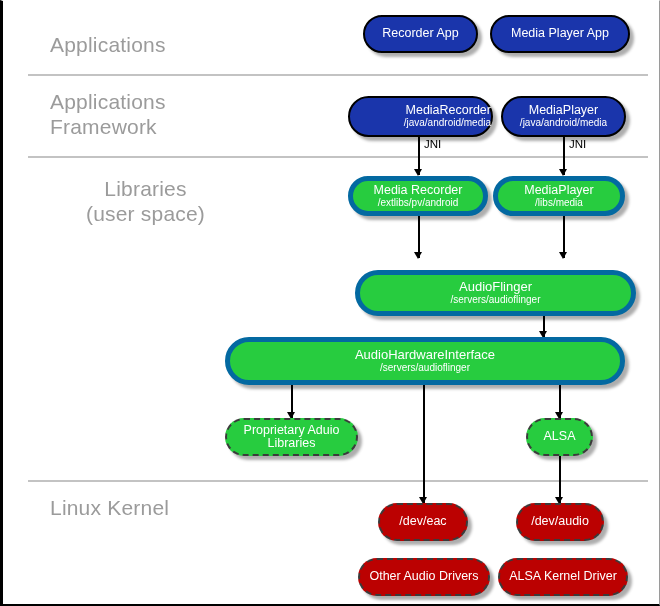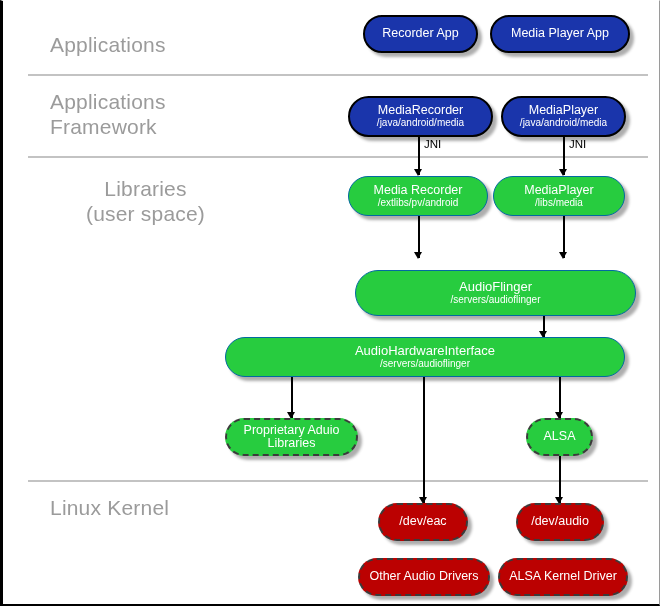--- a/index.html
+++ b/index.html
@@ -44,21 +44,21 @@
     color:#ffffff;
     text-align:center;
     border-radius:999px;
     box-shadow:4px 4px 3px rgba(0,0,0,0.32);
     line-height:1.05;
   }
   .node .t1{font-size:12.5px;white-space:nowrap;}
   .node .t1.wrap{white-space:normal;}
   .node .t2{font-size:10px;margin-top:1px;white-space:nowrap;}
   .node.blue{background:#1a35ab;border:2px solid #000000;}
-  .node.green{background:#27cc3f;border:1px solid #0369a1;}
+  .node.green{background:#27cc3f;border:5px solid #0369a1;}
   .node.green.dashed{border:2px dashed #3b3b3b;}
   .node.red{background:#bb0101;border:1px solid #7d0000;}
   .node.red.dashed{border:2px dashed #3b3b3b;text-align:center;}
   .node.big .t1{font-size:13px;}
   
   .conn{position:absolute;background:#000;width:1.6px;}
   .arrow{
     position:absolute;
     width:0;height:0;
     border-left:4.5px solid transparent;
@@ -120,21 +120,21 @@
   <div class="arrow" style="left:552px;top:496px;"></div>
 
   <div class="node blue" style="left:360px;top:14px;width:115px;height:38px;">
     <span class="t1">Recorder App</span>
   </div>
 
   <div class="node blue" style="left:487px;top:14px;width:140px;height:38px;">
     <span class="t1">Media Player App</span>
   </div>
 
-  <div class="node blue" style="left:345px;top:95px;width:145px;height:41px;">
+  <div class="node blue" style="left:345px;top:95px;width:145px;height:41px;align-items:flex-end;">
     <span class="t1">MediaRecorder</span>
     <span class="t2">/java/android/media</span>
   </div>
 
   <div class="node blue" style="left:498px;top:95px;width:125px;height:41px;">
     <span class="t1">MediaPlayer</span>
     <span class="t2">/java/android/media</span>
   </div>
 
   <div class="node green" style="left:345px;top:175px;width:140px;height:40px;">
@@ -145,21 +145,21 @@
   <div class="node green" style="left:490px;top:175px;width:132px;height:40px;">
     <span class="t1">MediaPlayer</span>
     <span class="t2">/libs/media</span>
   </div>
 
   <div class="node green big" style="left:352px;top:257px;width:281px;height:46px;margin-top:12px;">
     <span class="t1">AudioFlinger</span>
     <span class="t2">/servers/audioflinger</span>
   </div>
 
-  <div class="node green big" style="left:222px;top:336px;width:400px;height:40px;text-align:right;">
+  <div class="node green big" style="left:222px;top:336px;width:400px;height:48px;text-align:right;">
     <span class="t1">AudioHardwareInterface</span>
     <span class="t2">/servers/audioflinger</span>
   </div>
 
   <div class="node green dashed" style="left:222px;top:417px;width:133px;height:38px;">
     <span class="t1 wrap">Proprietary Aduio Libraries</span>
   </div>
 
   <div class="node green dashed" style="left:523px;top:417px;width:67px;height:38px;">
     <span class="t1">ALSA</span>

